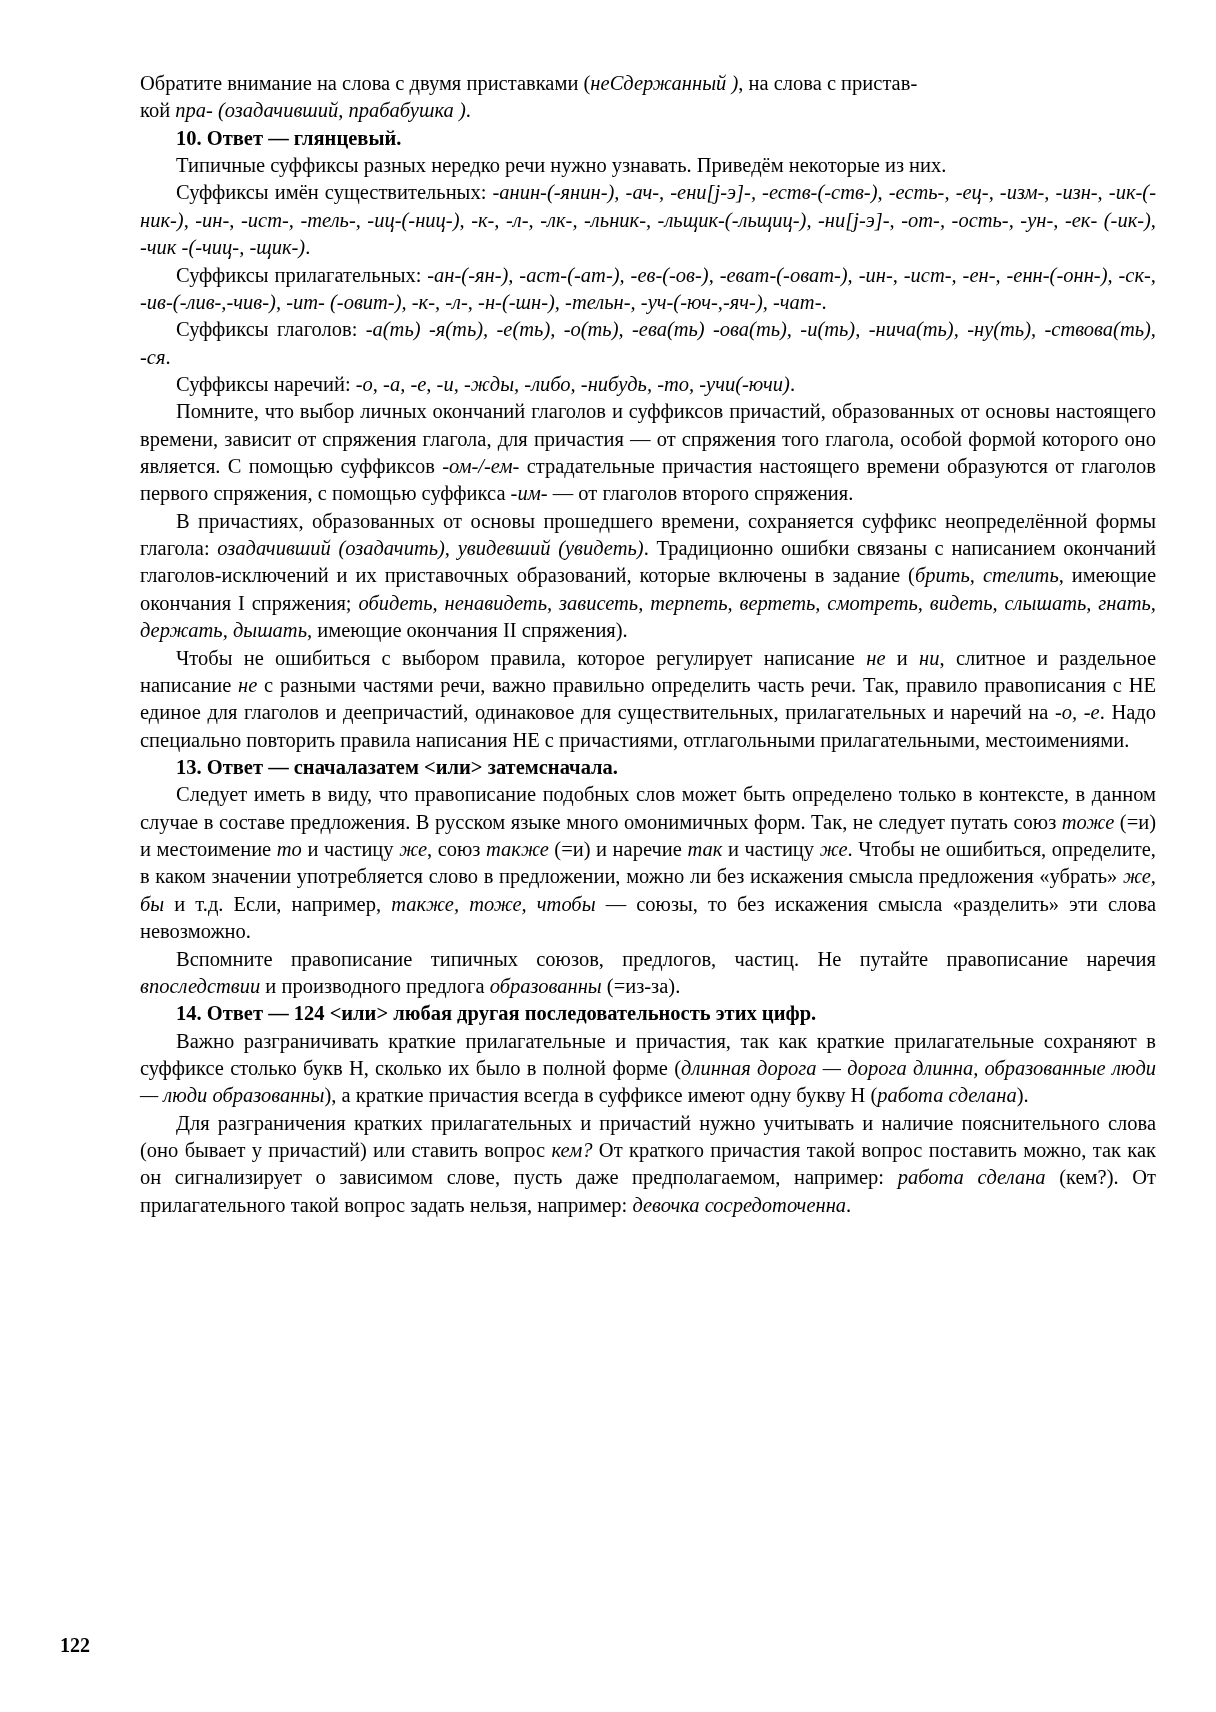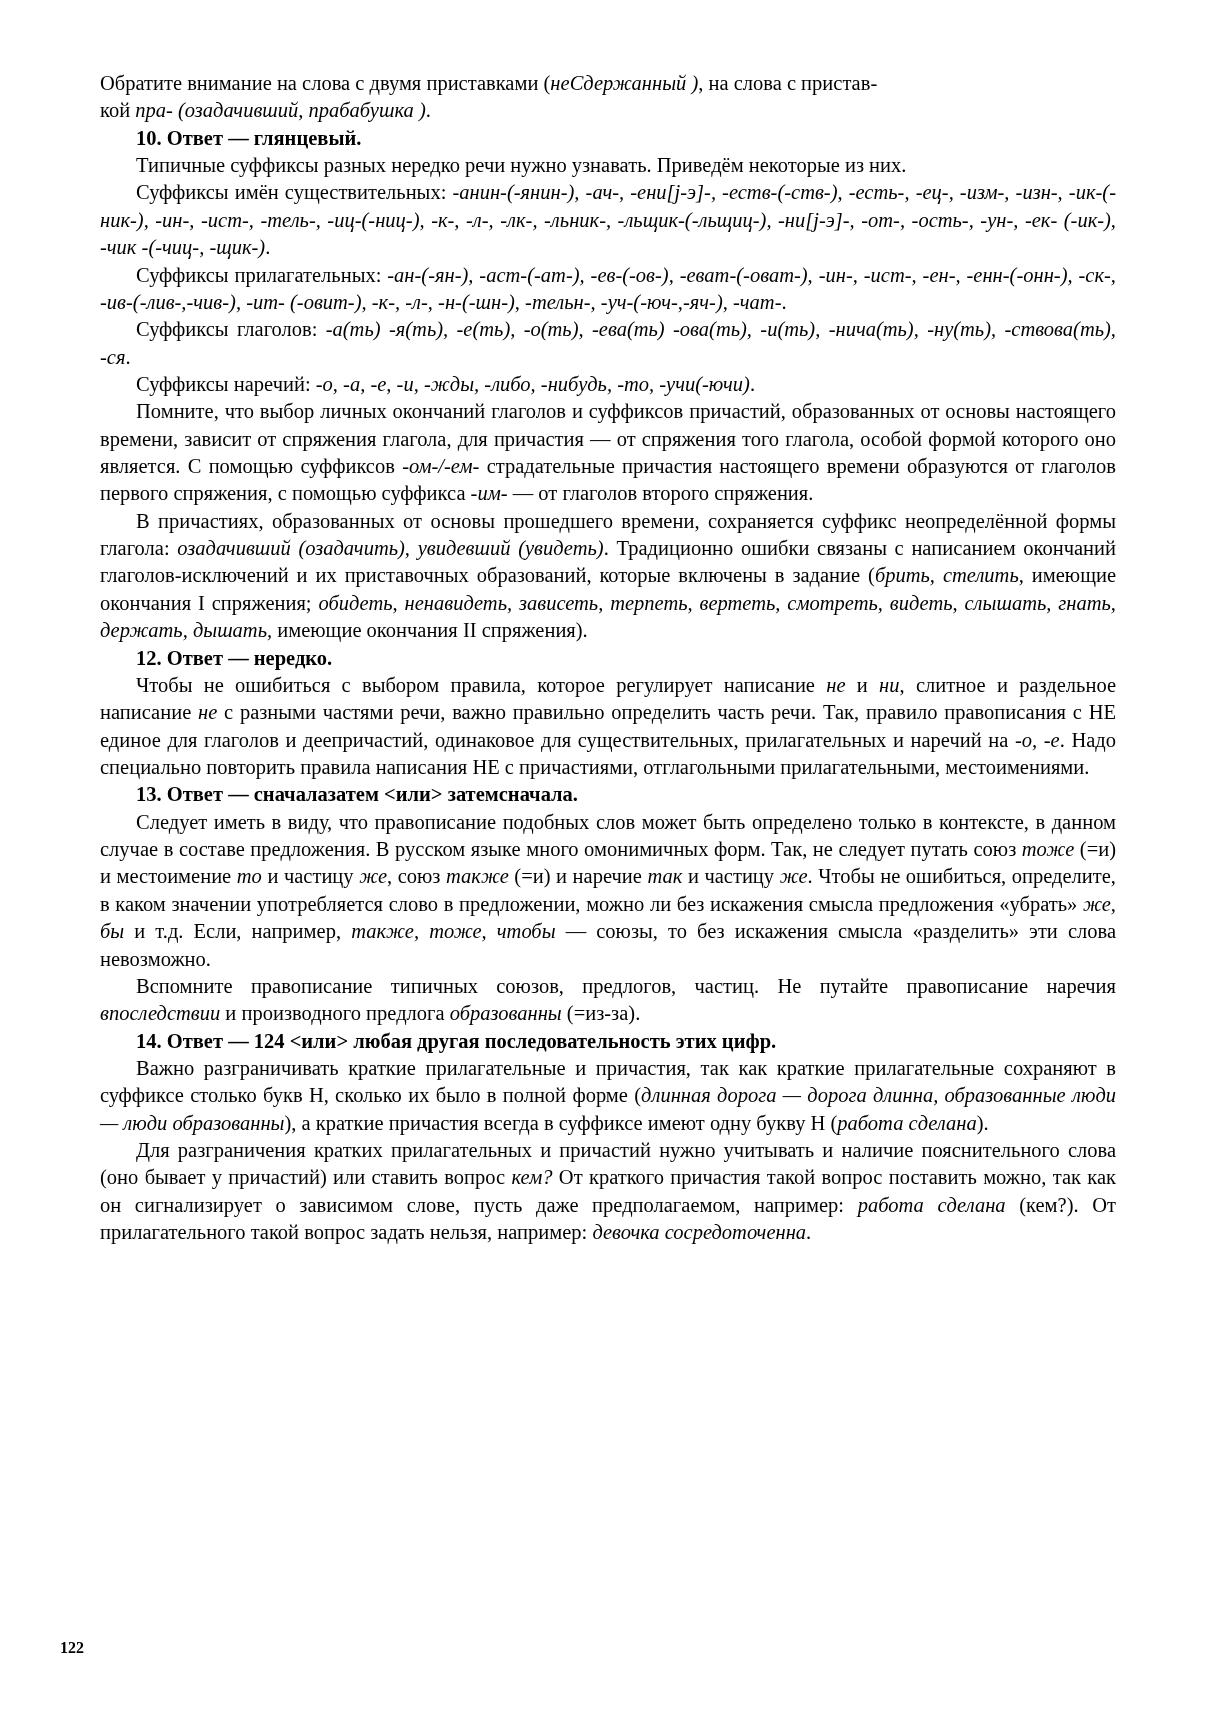--- a/index.html
+++ b/index.html
@@ -15,20 +15,21 @@
   }
   .page {
     position: relative;
     width: 1216px;
     min-height: 1712px;
     box-sizing: border-box;
     padding: 70px 100px 40px 100px;
   }
   .content {
     width: 1016px;
+    margin-left: 40px;
   }
   p {
     margin: 0;
     font-size: 20.5px;
     line-height: 1.335;
     text-align: justify;
     text-justify: inter-word;
     hyphens: none;
   }
   p.indent {
@@ -38,21 +39,21 @@
     font-weight: bold;
     text-indent: 36px;
   }
   i, .i {
     font-style: italic;
   }
   .pagenum {
     position: absolute;
     left: 60px;
     bottom: 55px;
-    font-size: 16px;
+    font-size: 20px;
     font-weight: bold;
     font-family: "Liberation Serif", serif;
   }
   .blk {
     margin-bottom: 0;
   }
 </style>
 </head>
 <body>
 
@@ -72,21 +73,20 @@
     <p class="indent">Суффиксы глаголов: <i>-а(ть) -я(ть), -е(ть), -о(ть), -ева(ть) -ова(ть), -и(ть), -нича(ть), -ну(ть), -ствова(ть), -ся</i>.</p>
 
     <p class="indent">Суффиксы наречий: <i>-о, -а, -е, -и, -жды, -либо, -нибудь, -то, -учи(-ючи)</i>.</p>
 
 
 
     <p class="indent">Помните, что выбор личных окончаний глаголов и суффиксов причастий, образованных от основы настоящего времени, зависит от спряжения глагола, для причастия — от спряжения того глагола, особой формой которого оно является. С помощью суффиксов <i>-ом-/-ем-</i> страдательные причастия настоящего времени образуются от глаголов первого спряжения, с помощью суффикса <i>-им-</i> — от глаголов второго спряжения.</p>
 
     <p class="indent">В причастиях, образованных от основы прошедшего времени, сохраняется суффикс неопределённой формы глагола: <i>озадачивший (озадачить), увидевший (увидеть)</i>. Традиционно ошибки связаны с написанием окончаний глаголов-исключений и их приставочных образований, которые включены в задание (<i>брить, стелить,</i> имеющие окончания I спряжения; <i>обидеть, ненавидеть, зависеть, терпеть, вертеть, смотреть, видеть, слышать, гнать, держать, дышать,</i> имеющие окончания II спряжения).</p>
 
-    <p class="ans">12. Ответ — нередко.</p>
 
     <p class="indent">Чтобы не ошибиться с выбором правила, которое регулирует написание <i>не</i> и <i>ни</i>, слитное и раздельное написание <i>не</i> с разными частями речи, важно правильно определить часть речи. Так, правило правописания с НЕ единое для глаголов и деепричастий, одинаковое для существительных, прилагательных и наречий на <i>-о, -е</i>. Надо специально повторить правила написания НЕ с причастиями, отглагольными прилагательными, местоимениями.</p>
 
     <p class="ans">13. Ответ — сначалазатем &lt;или&gt; затемсначала.</p>
 
     <p class="indent">Следует иметь в виду, что правописание подобных слов может быть определено только в контексте, в данном случае в составе предложения. В русском языке много омонимичных форм. Так, не следует путать союз <i>тоже</i> (=и) и местоимение <i>то</i> и частицу <i>же</i>, союз <i>также</i> (=и) и наречие <i>так</i> и частицу <i>же</i>. Чтобы не ошибиться, определите, в каком значении употребляется слово в предложении, можно ли без искажения смысла предложения «убрать» <i>же, бы</i> и т.д. Если, например, <i>также, тоже, чтобы</i> — союзы, то без искажения смысла «разделить» эти слова невозможно.</p>
 
     <p class="indent">Вспомните правописание типичных союзов, предлогов, частиц. Не путайте правописание наречия <i>впоследствии</i> и производного предлога <i>образованны</i> (=из-за).</p>
 
     <p class="ans">14. Ответ — 124 &lt;или&gt; любая другая последовательность этих цифр.</p>

